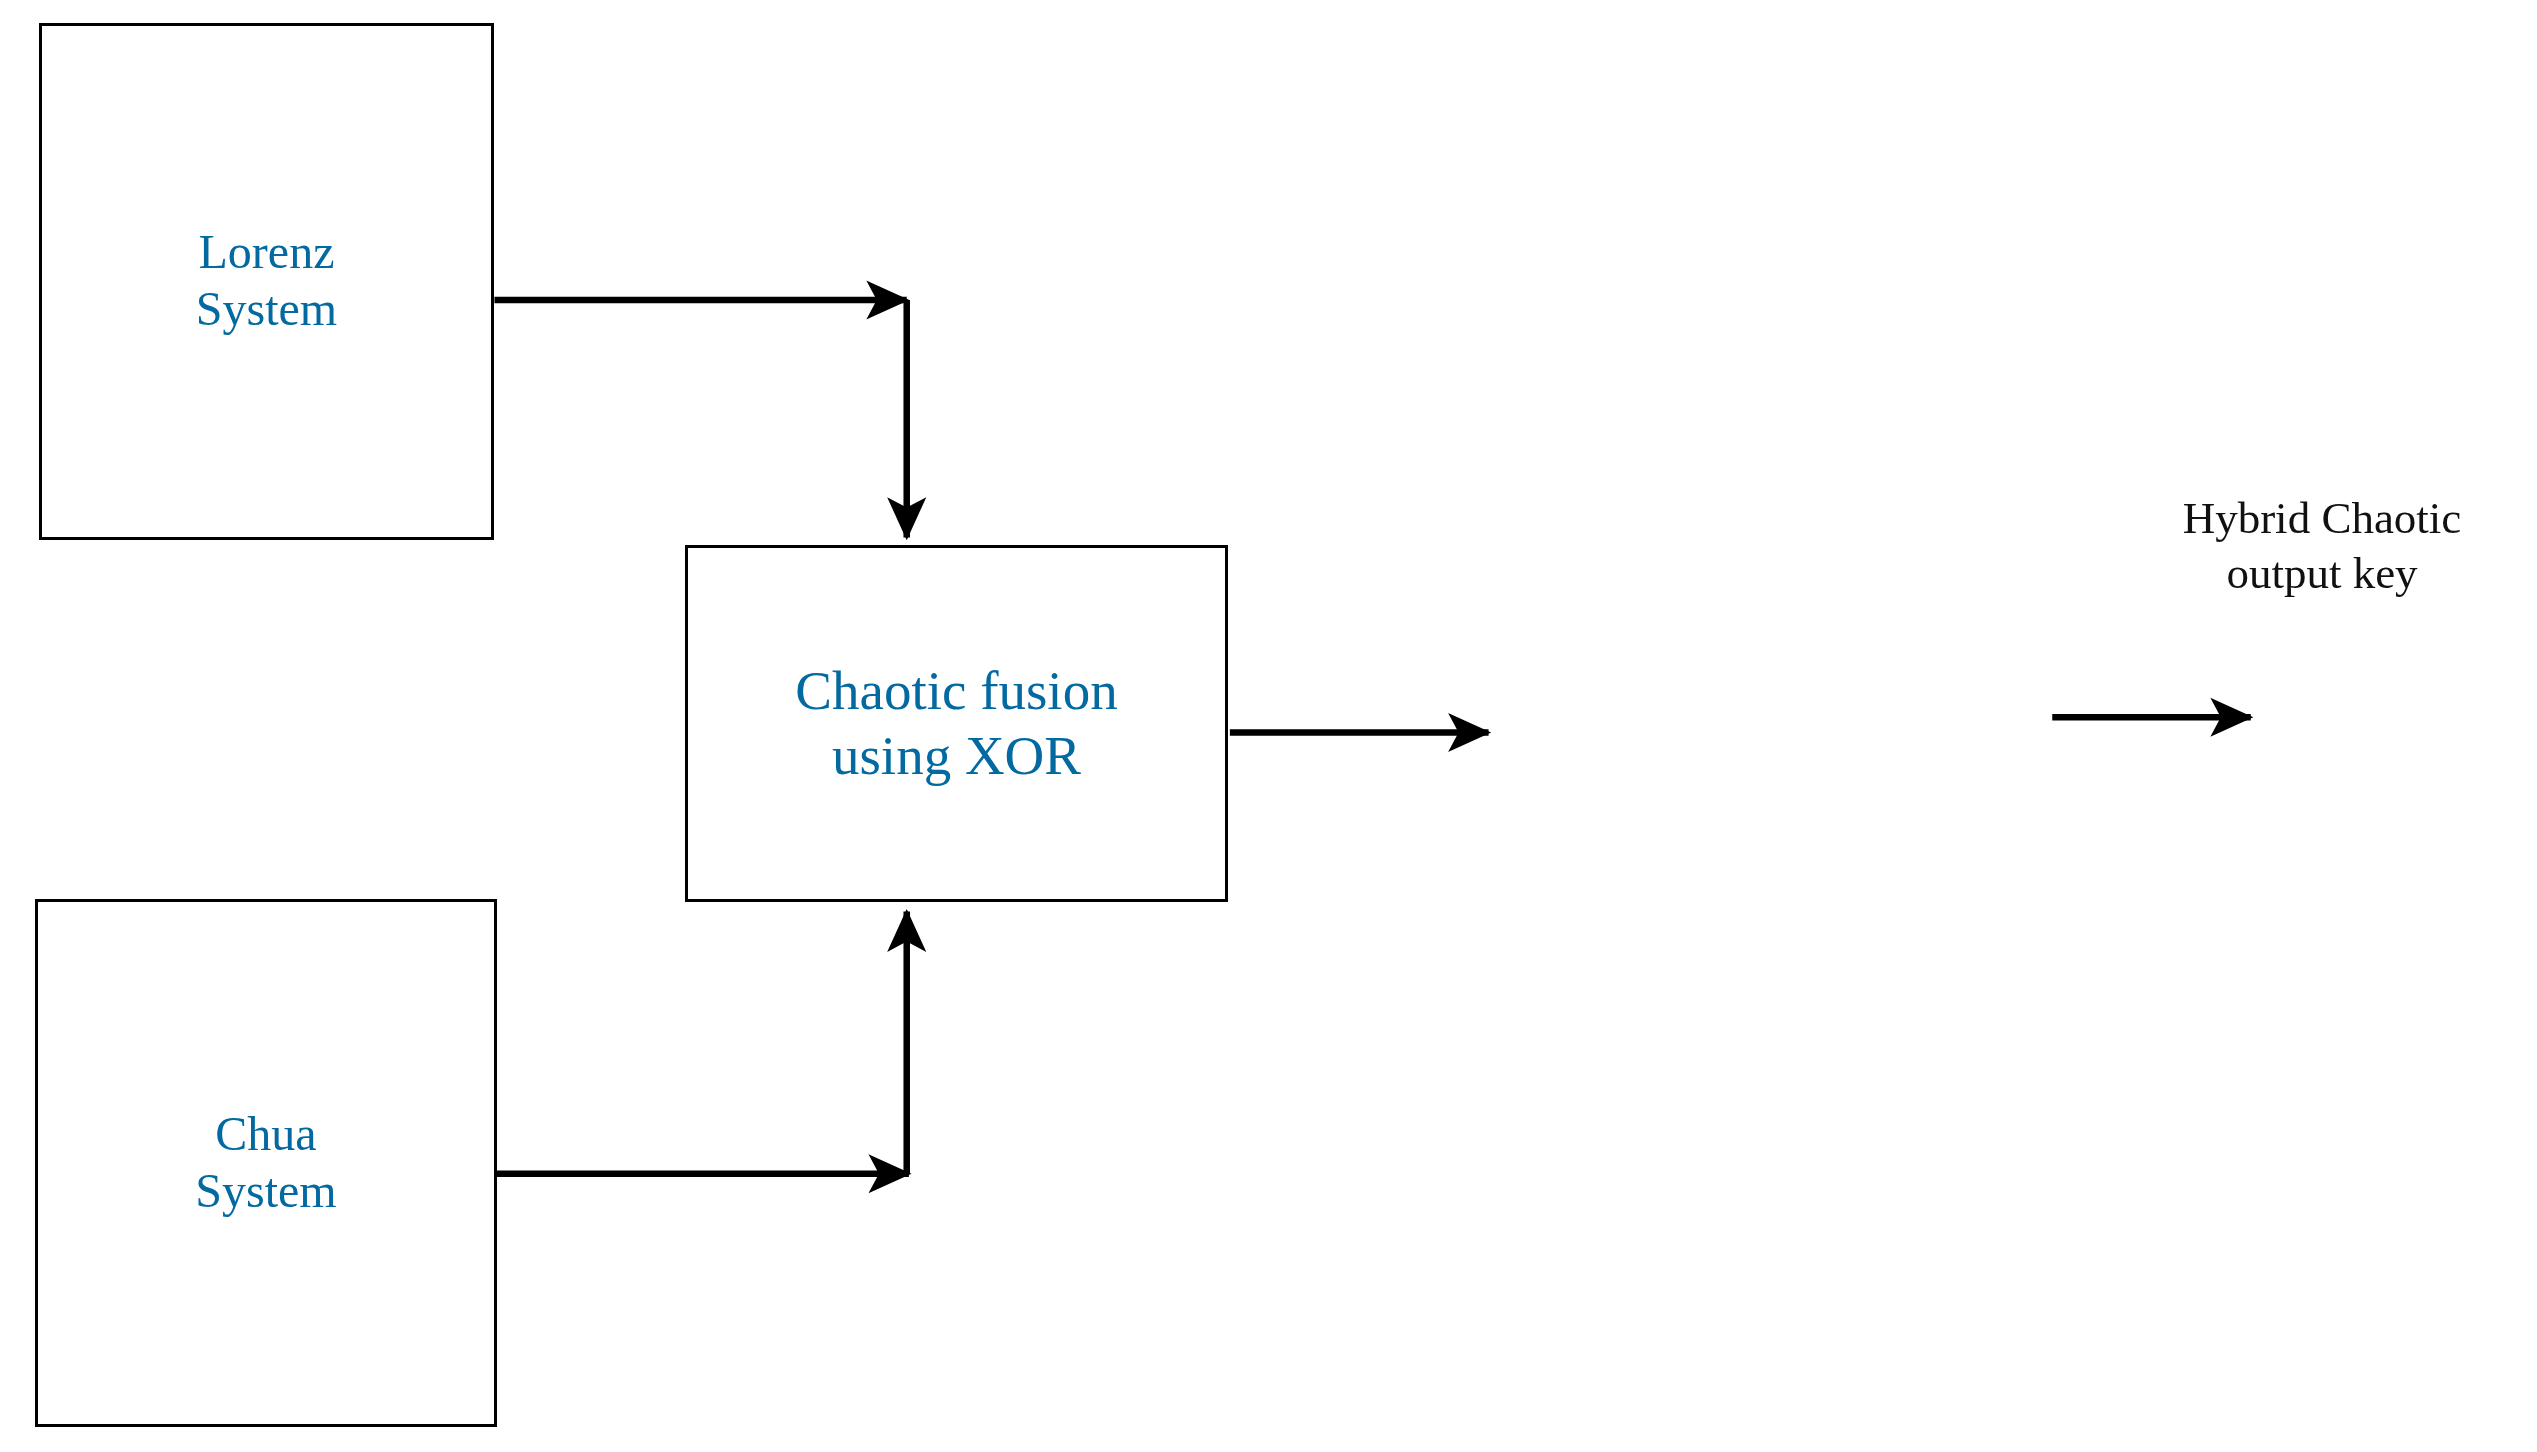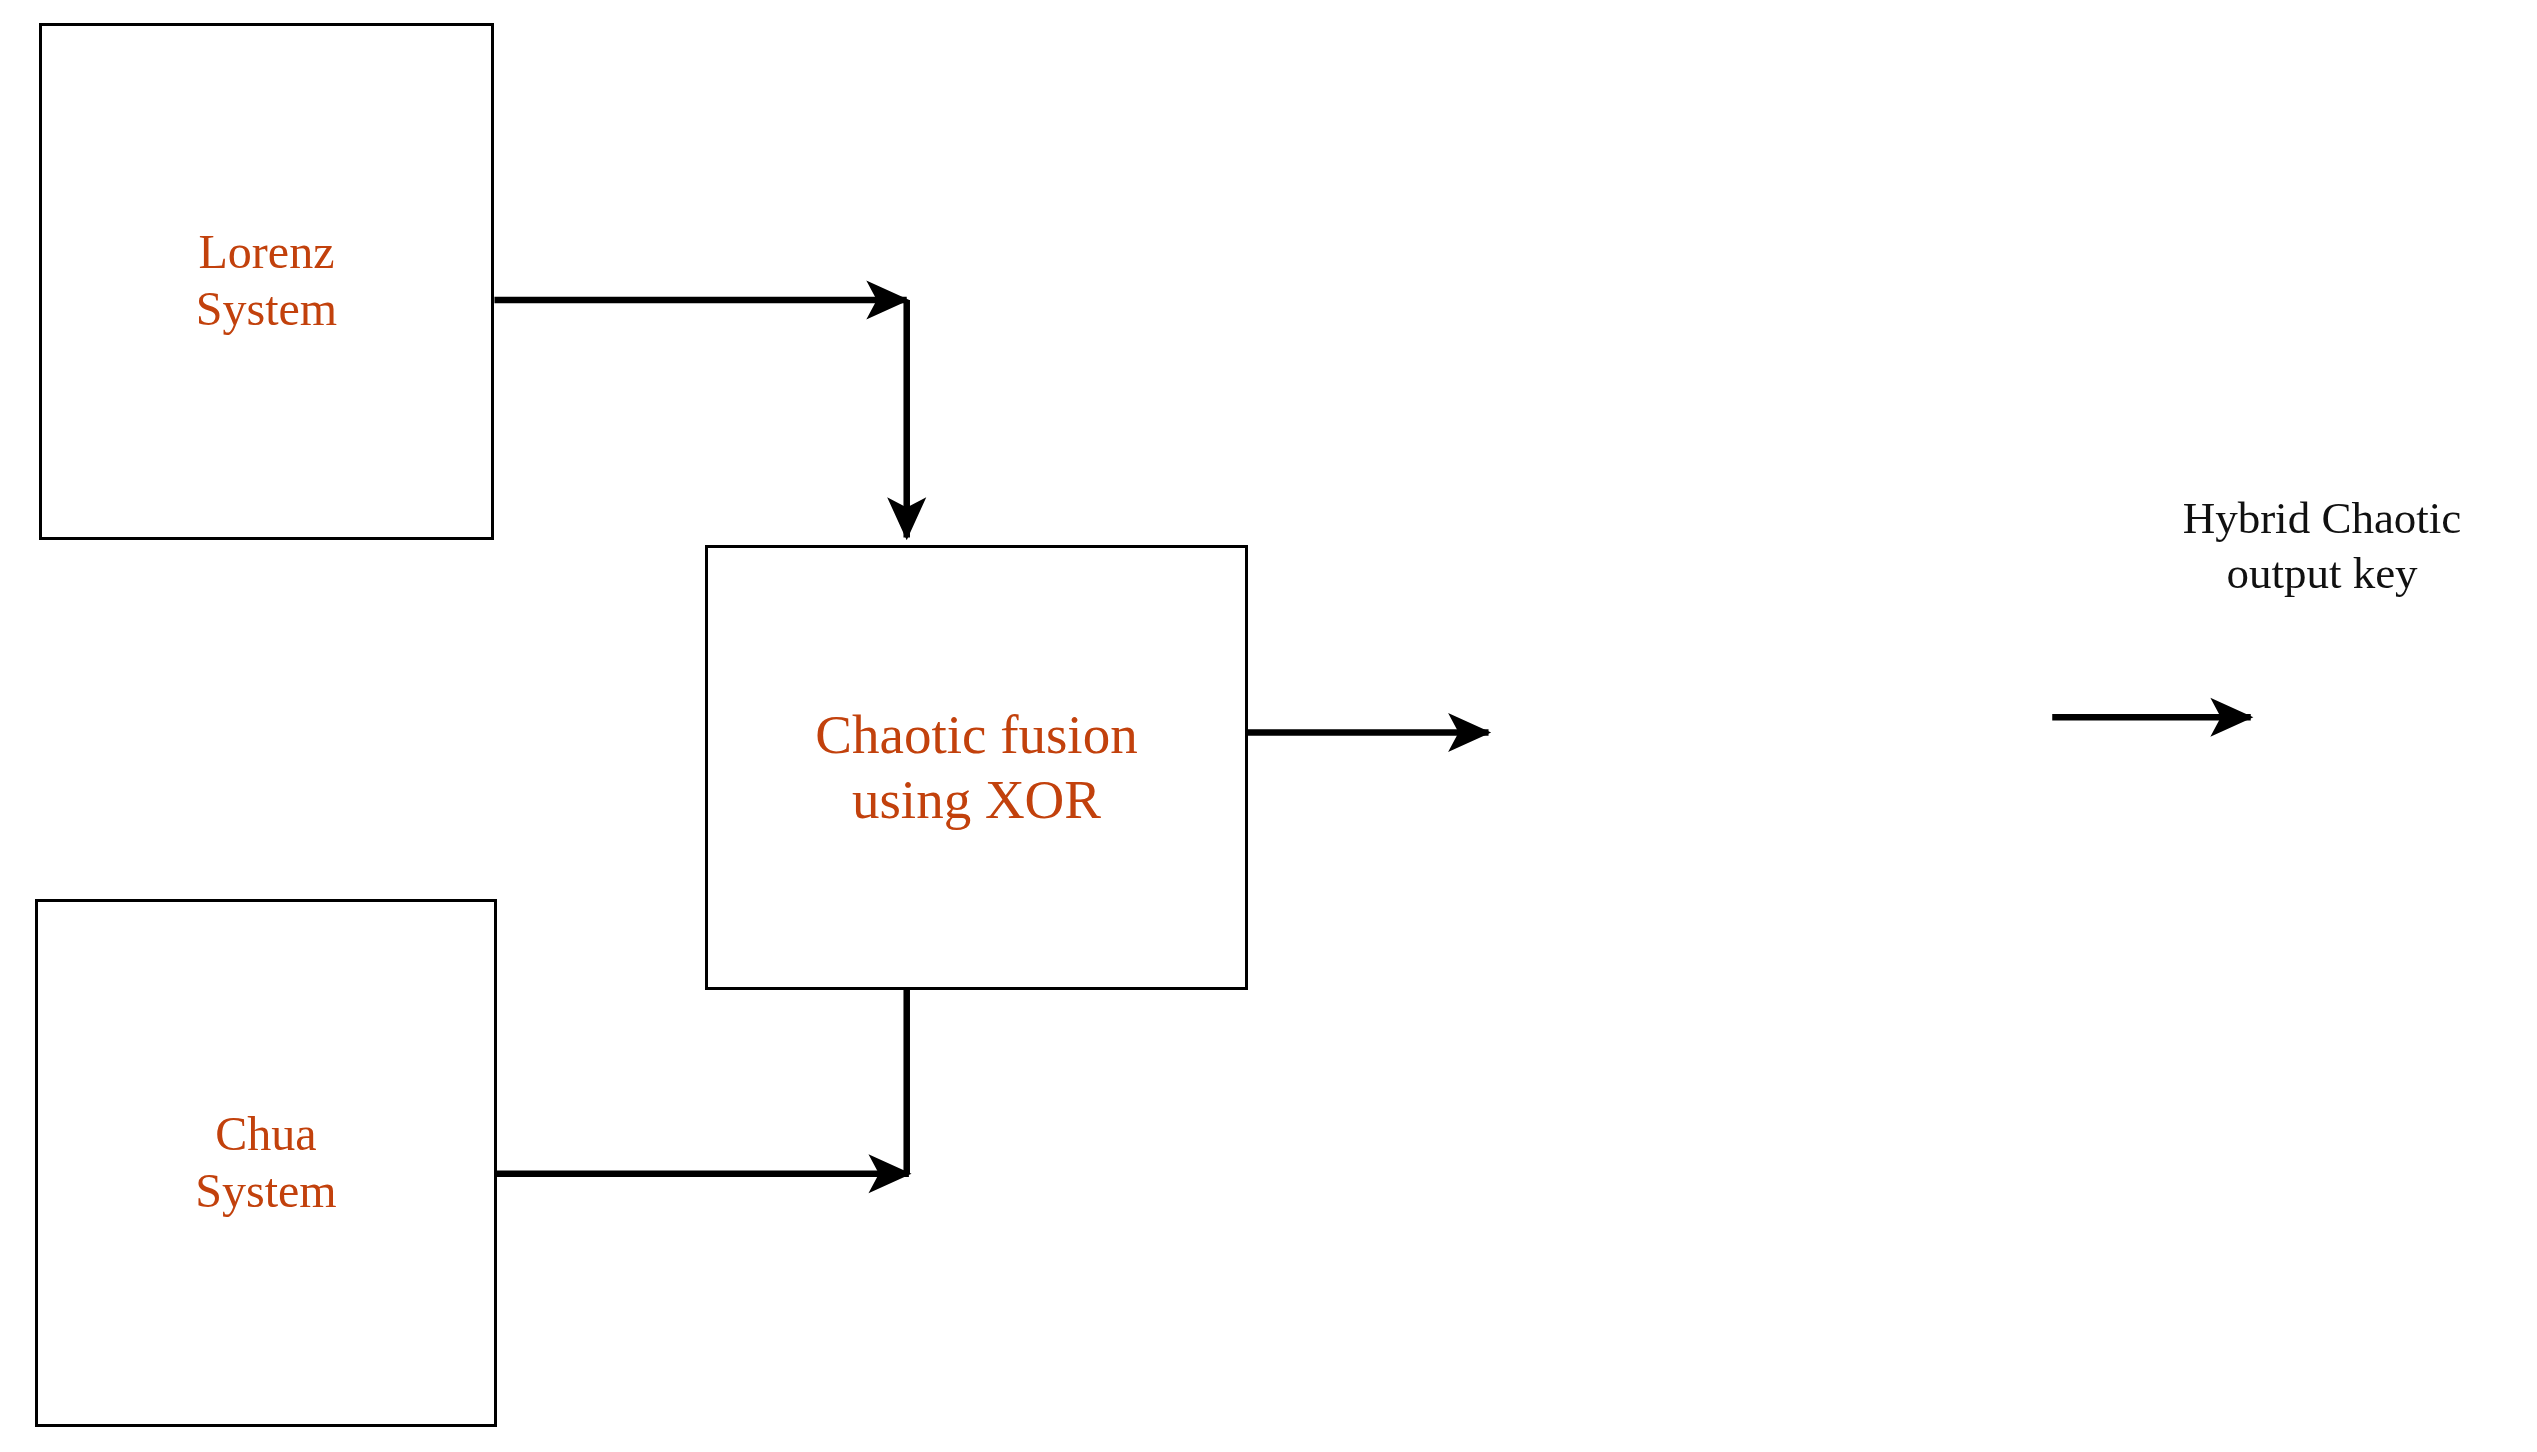--- a/index.html
+++ b/index.html
@@ -21,26 +21,26 @@
     box-sizing: border-box;
     border: 3.6px solid #000000;
     background: #ffffff;
     display: flex;
     align-items: center;
     justify-content: center;
   }
   .node-label {
     text-align: center;
     line-height: 1.18;
-    color: #c2410c;
+    color: #0369a1;
     white-space: pre-line;
   }
   #node-lorenz  { left: 39px;   top: 22.5px;   width: 455px; height: 517px; }
   #node-chua    { left: 35px;   top: 899px; width: 462px; height: 528px; }
-  #node-fusion  { left: 705px;  top: 545px;  width: 543px; height: 445px; justify-content: center; }
+  #node-fusion  { left: 685px;  top: 545px;  width: 543px; height: 357px; justify-content: center; }
   #node-norm    { left: 1491px; top: 547px;  width: 561px; height: 357px; }
 
   #node-lorenz .node-label,
   #node-chua .node-label   { font-size: 48px; }
   #node-fusion .node-label { font-size: 55px; }
   #node-norm .node-label   { font-size: 55px; }
 
   .edge-svg {
     position: absolute;
     left: 0;

